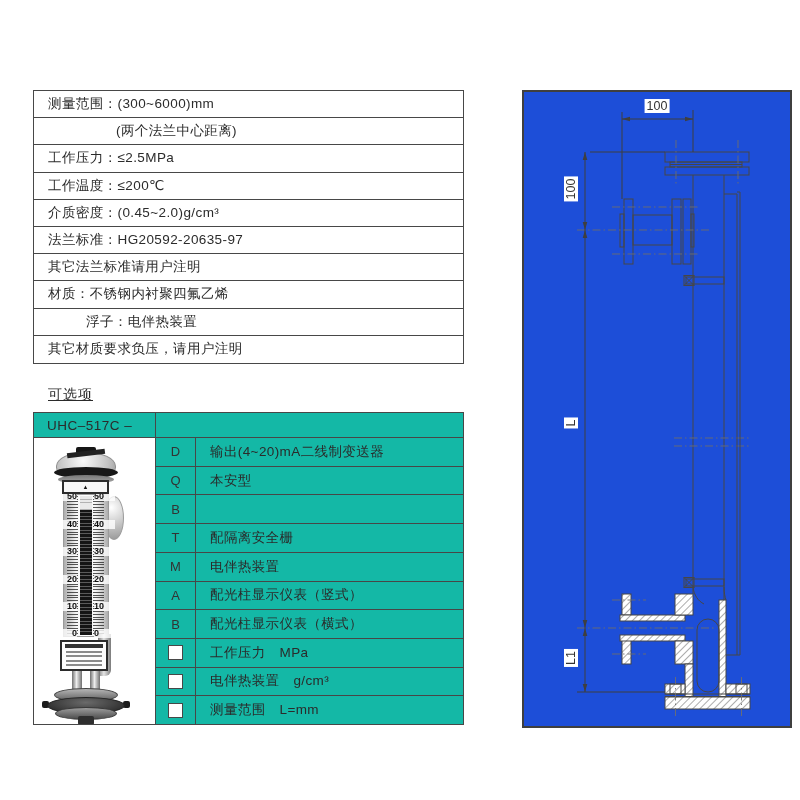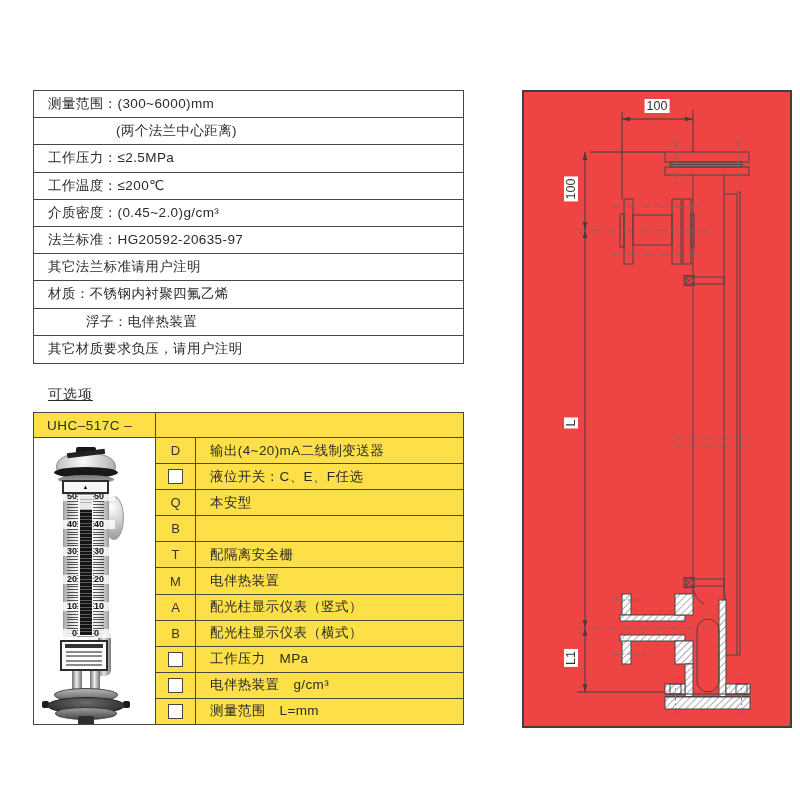--- a/index.html
+++ b/index.html
@@ -13,21 +13,21 @@
             display:flex;align-items:center;padding-left:14px;font-size:13.5px;
             letter-spacing:.4px;white-space:nowrap;}
   .spec-row:last-child{border-bottom:none;}
   .spec-row.ind-a{padding-left:82px;}
   .spec-row.ind-b{padding-left:52px;}
 
   .optional-label{position:absolute;left:48px;top:386px;font-size:14px;letter-spacing:1px;text-decoration:underline;}
 
   
   .lower-table{position:absolute;left:33px;top:412px;width:431px;height:313px;
-               border:1px solid #474747;box-sizing:border-box;background:#fde047;
+               border:1px solid #474747;box-sizing:border-box;background:#14b8a6;
                display:flex;flex-direction:column;}
   .model-row{height:24px;min-height:24px;border-bottom:1px solid #474747;display:flex;}
   .model-cell{width:122px;border-right:1px solid #474747;box-sizing:border-box;
               display:flex;align-items:center;padding-left:13px;font-size:13.5px;letter-spacing:.5px;}
   .lower-body{flex:1;display:flex;min-height:0;}
   .photo-area{width:122px;border-right:1px solid #474747;box-sizing:border-box;
               position:relative;overflow:hidden;background:#fff;}
   .options{flex:1;display:flex;flex-direction:column;}
   .orow{flex:1;display:flex;border-bottom:1px solid #474747;min-height:0;}
   .orow:last-child{border-bottom:none;}
@@ -80,21 +80,21 @@
   .fd2{left:13px;top:259px;width:78px;height:17px;border-radius:50%;z-index:2;
        background:radial-gradient(ellipse at 50% 30%,#6a6a6a,#1f1f1f);border:1px solid #222;box-sizing:border-box;}
   .fd3{left:21px;top:269px;width:62px;height:13px;border-radius:50%;z-index:3;
        background:linear-gradient(#9c9c9c,#4c4c4c);border:1px solid #3a3a3a;box-sizing:border-box;}
   .nub{width:7px;height:7px;background:#1c1c1c;border-radius:2px;z-index:1;}
   .nub.n1{left:8px;top:263px;} .nub.n2{left:89px;top:263px;}
   .bstem{left:44px;top:278px;width:16px;height:9px;background:#2e2e2e;border-radius:2px;z-index:3;}
 
   
   .draw-panel{position:absolute;left:522px;top:90px;width:266px;height:634px;
-              border:2px solid #3f3f3f;background:#ef4444;}
+              border:2px solid #3f3f3f;background:#1d4ed8;}
   .draw-panel svg{position:absolute;left:0;top:0;}
   .dim{position:absolute;font-size:12.5px;color:#333;white-space:nowrap;
        transform:translate(-50%,-50%);background:#fff;padding:0 2px;z-index:2;}
   .dim.rot{transform:translate(-50%,-50%) rotate(-90deg);}
   .s{stroke:#464646;stroke-width:1;fill:none;}
   .cl{stroke:#6e6e6e;stroke-width:.9;stroke-dasharray:8 3 1.5 3;fill:none;}
   .hx{fill:url(#h);stroke:#464646;stroke-width:1;}
   .dm{stroke:#3f3f3f;stroke-width:1;fill:none;}
   .ar{fill:#3f3f3f;stroke:none;}
 </style>
@@ -189,26 +189,20 @@
         <div class="fd3"></div>
         <div class="bstem"></div>
       </div>
 
       <div class="options">
         <div class="orow">
             <div class="ocode">D</div>
             <div class="odesc">输出(4~20)mA二线制变送器</div>
           </div>
         <div class="orow">
-            <div class="ocode">
-              <span class="blankbox"></span>
-            </div>
-            <div class="odesc">液位开关：C、E、F任选</div>
-          </div>
-        <div class="orow">
             <div class="ocode">Q</div>
             <div class="odesc">本安型</div>
           </div>
         <div class="orow">
             <div class="ocode">B</div>
           </div>
         <div class="orow">
             <div class="ocode">T</div>
             <div class="odesc">配隔离安全栅</div>
           </div>

